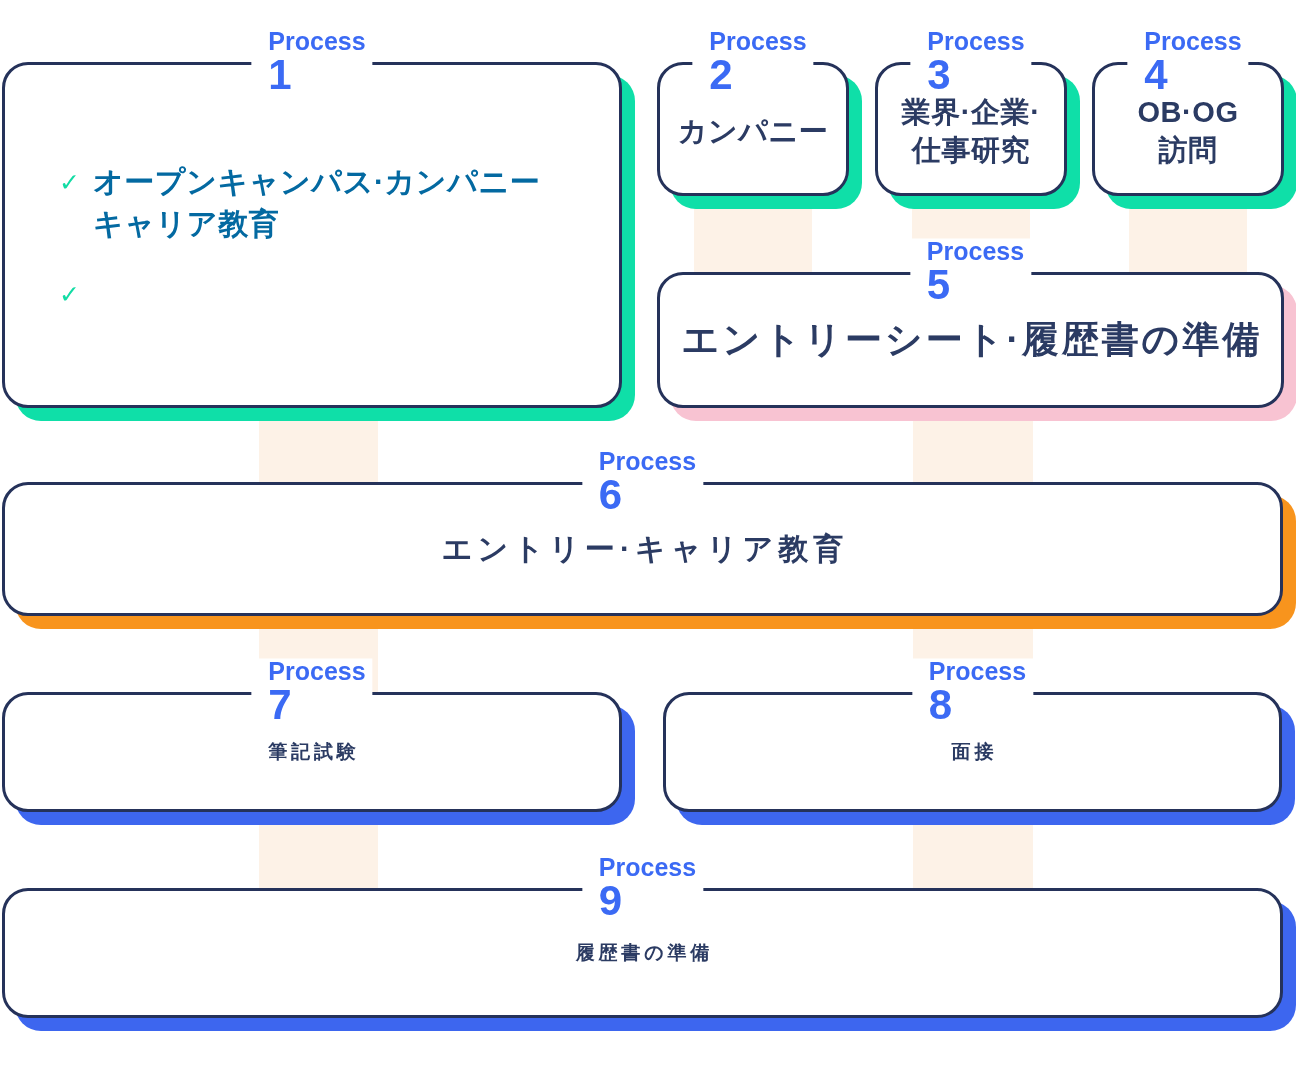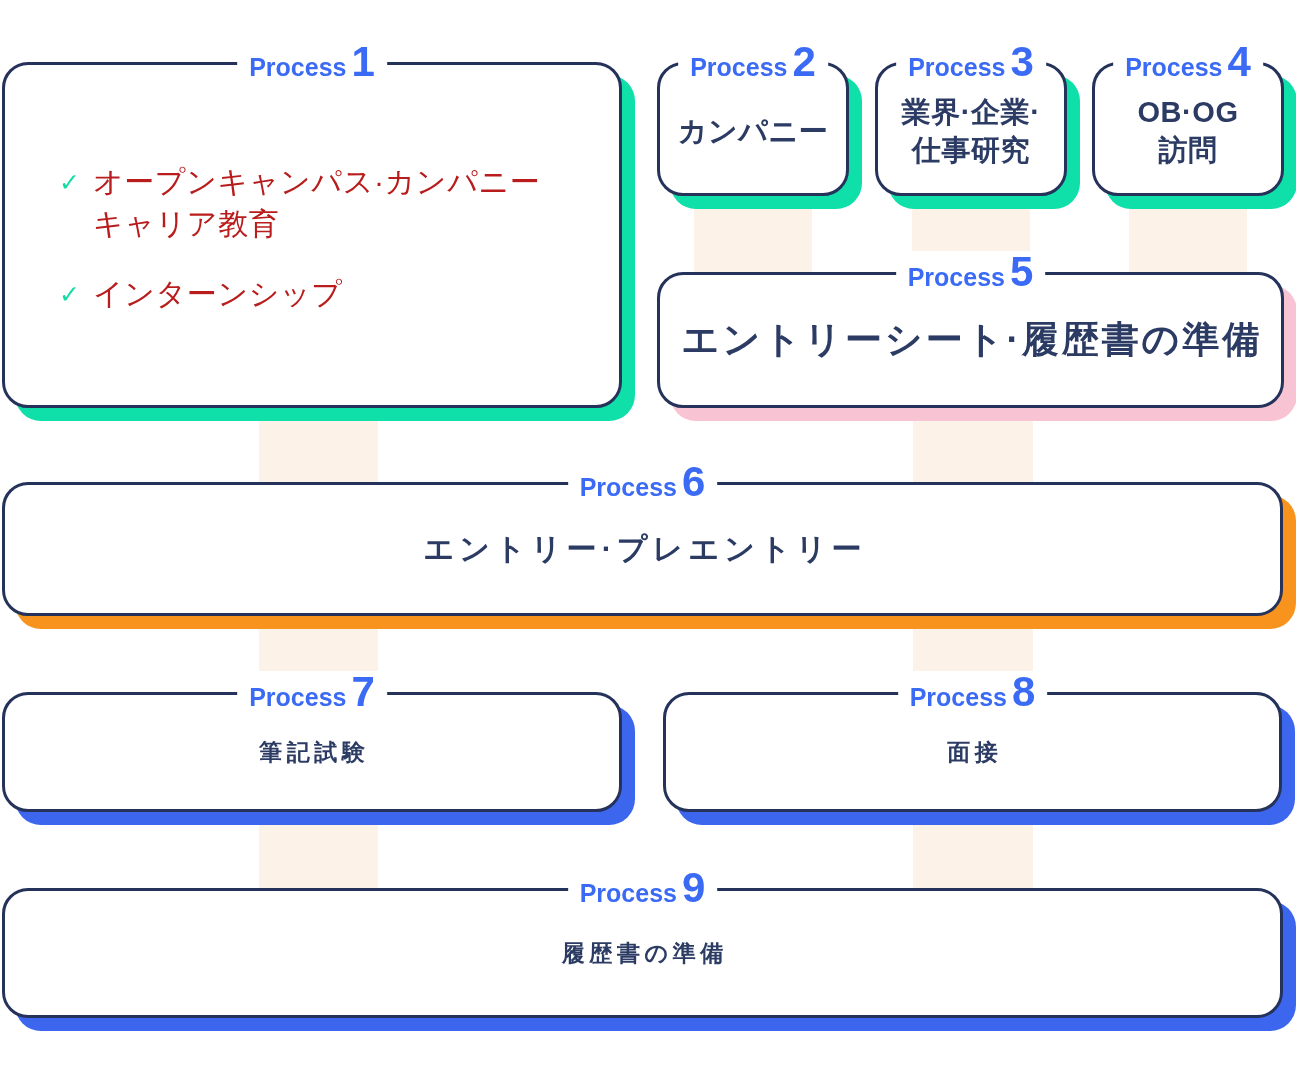--- a/index.html
+++ b/index.html
@@ -39,20 +39,21 @@
     top: -3px;
     left: 50%;
     transform: translate(-50%, -50%);
     display: flex;
     align-items: baseline;
     background: #ffffff;
     padding: 0 12px;
     line-height: 1;
     white-space: nowrap;
     z-index: 2;
+    flex-direction: column;
   }
   .ptitle .word {
     font-size: 25px;
     font-weight: 700;
     color: #3B6AF4;
   }
   .ptitle .num {
     font-size: 42px;
     font-weight: 700;
     color: #3B6AF4;
@@ -68,43 +69,43 @@
     justify-content: center;
     text-align: center;
     color: #2B3B63;
     font-weight: 700;
     white-space: pre-line;
     line-height: 1.32;
   }
   .t-small  { font-size: 29px; letter-spacing: 0.02em; padding-top: 4px; }
   .t-p5     { font-size: 37px; letter-spacing: 0.08em; text-indent: 0.08em; }
   .t-p6     { font-size: 30px; letter-spacing: 0.17em; text-indent: 0.17em; }
-  .t-wide   { font-size: 23px; letter-spacing: 0.20em; text-indent: 0.20em; text-align: center; }
+  .t-wide   { font-size: 19px; letter-spacing: 0.20em; text-indent: 0.20em; text-align: center; }
 
   
   .checklist {
     position: absolute;
     left: 54px;
     top: 96px;
     right: 24px;
     display: flex;
     flex-direction: column;
     gap: 28px;
   }
   .check-item { display: flex; align-items: flex-start; gap: 13px; }
   .check-icon {
     flex: 0 0 auto;
     color: #12DCA4;
     font-size: 25px;
     font-weight: 700;
     line-height: 42px;
   }
   .check-text {
-    color: #b91c1c;
-    font-weight: 400;
+    color: #0369a1;
+    font-weight: 700;
     font-size: 30px;
     line-height: 42px;
     letter-spacing: 0.02em;
     white-space: pre-line;
   }
 </style>
 </head>
 <body>
 
 <div class="canvas">
@@ -125,21 +126,20 @@
       <span class="num">1</span>
     </div>
     <div class="checklist">
       <div class="check-item">
         <span class="check-icon">✓</span>
         <span class="check-text">オープンキャンパス·カンパニー
 キャリア教育</span>
       </div>
       <div class="check-item">
         <span class="check-icon">✓</span>
-        <span class="check-text">インターンシップ</span>
       </div>
     </div>
   </div>
 
   <div class="pbox shadow-green" style="left:657px; top:62px; width:192px; height:134px;">
     <div class="ptitle">
       <span class="word">Process</span>
       <span class="num">2</span>
     </div>
     <div class="ptext t-small">カンパニー</div>
@@ -169,21 +169,21 @@
       <span class="num">5</span>
     </div>
     <div class="ptext t-p5">エントリーシート·履歴書の準備</div>
   </div>
 
   <div class="pbox shadow-orange" style="left:2px; top:482px; width:1281px; height:134px;">
     <div class="ptitle">
       <span class="word">Process</span>
       <span class="num">6</span>
     </div>
-    <div class="ptext t-p6">エントリー·プレエントリー</div>
+    <div class="ptext t-p6">エントリー·キャリア教育</div>
   </div>
 
   <div class="pbox shadow-blue" style="left:2px; top:692px; width:620px; height:120px;">
     <div class="ptitle">
       <span class="word">Process</span>
       <span class="num">7</span>
     </div>
     <div class="ptext t-wide">筆記試験</div>
   </div>
 

